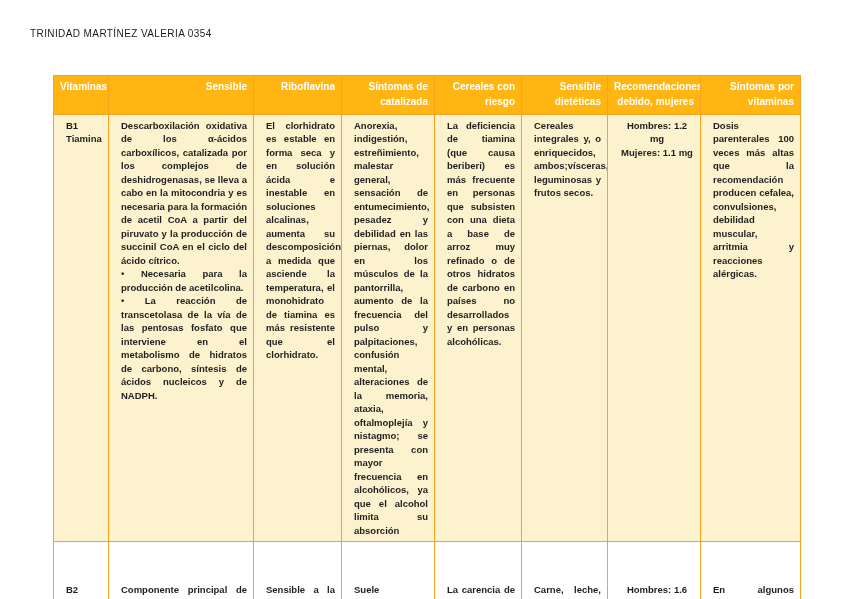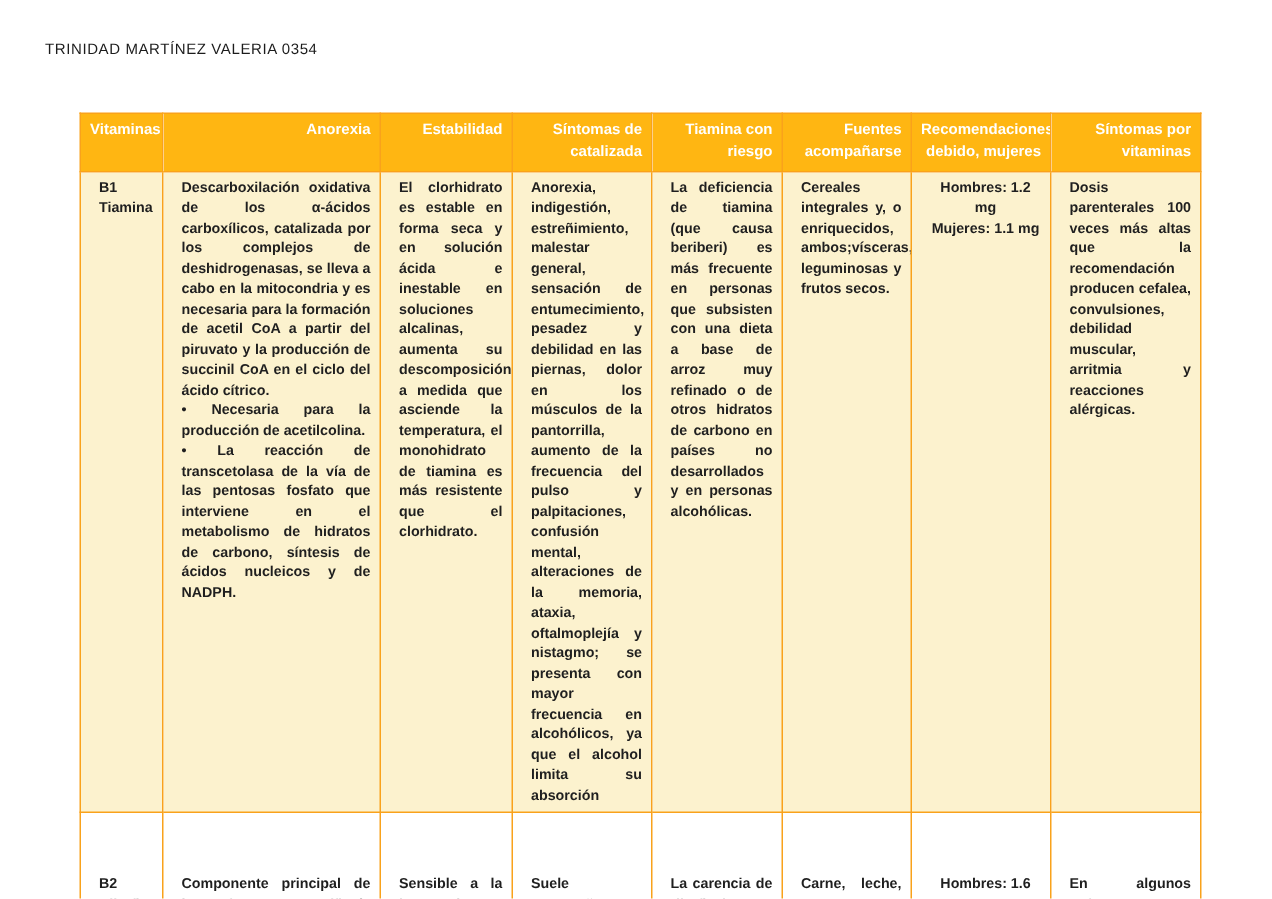--- a/index.html
+++ b/index.html
@@ -78,33 +78,33 @@
       <col style="width:86px">
       <col style="width:93px">
       <col style="width:100px">
     </colgroup>
     <thead>
       <tr>
         <th>
             <div>Vitaminas</div>
           </th>
         <th>
-            <div>Anorexia</div>
+            <div>Sensible</div>
           </th>
         <th>
-            <div>Estabilidad</div>
+            <div>Riboflavina</div>
           </th>
         <th>
             <div>Síntomas de catalizada</div>
           </th>
         <th>
-            <div>Tiamina con riesgo</div>
+            <div>Cereales con riesgo</div>
           </th>
         <th>
-            <div>Fuentes acompañarse</div>
+            <div>Sensible dietéticas</div>
           </th>
         <th>
             <div>Recomendaciones debido, mujeres</div>
           </th>
         <th>
             <div>Síntomas por vitaminas</div>
           </th>
       </tr>
     </thead>
     <tbody>

